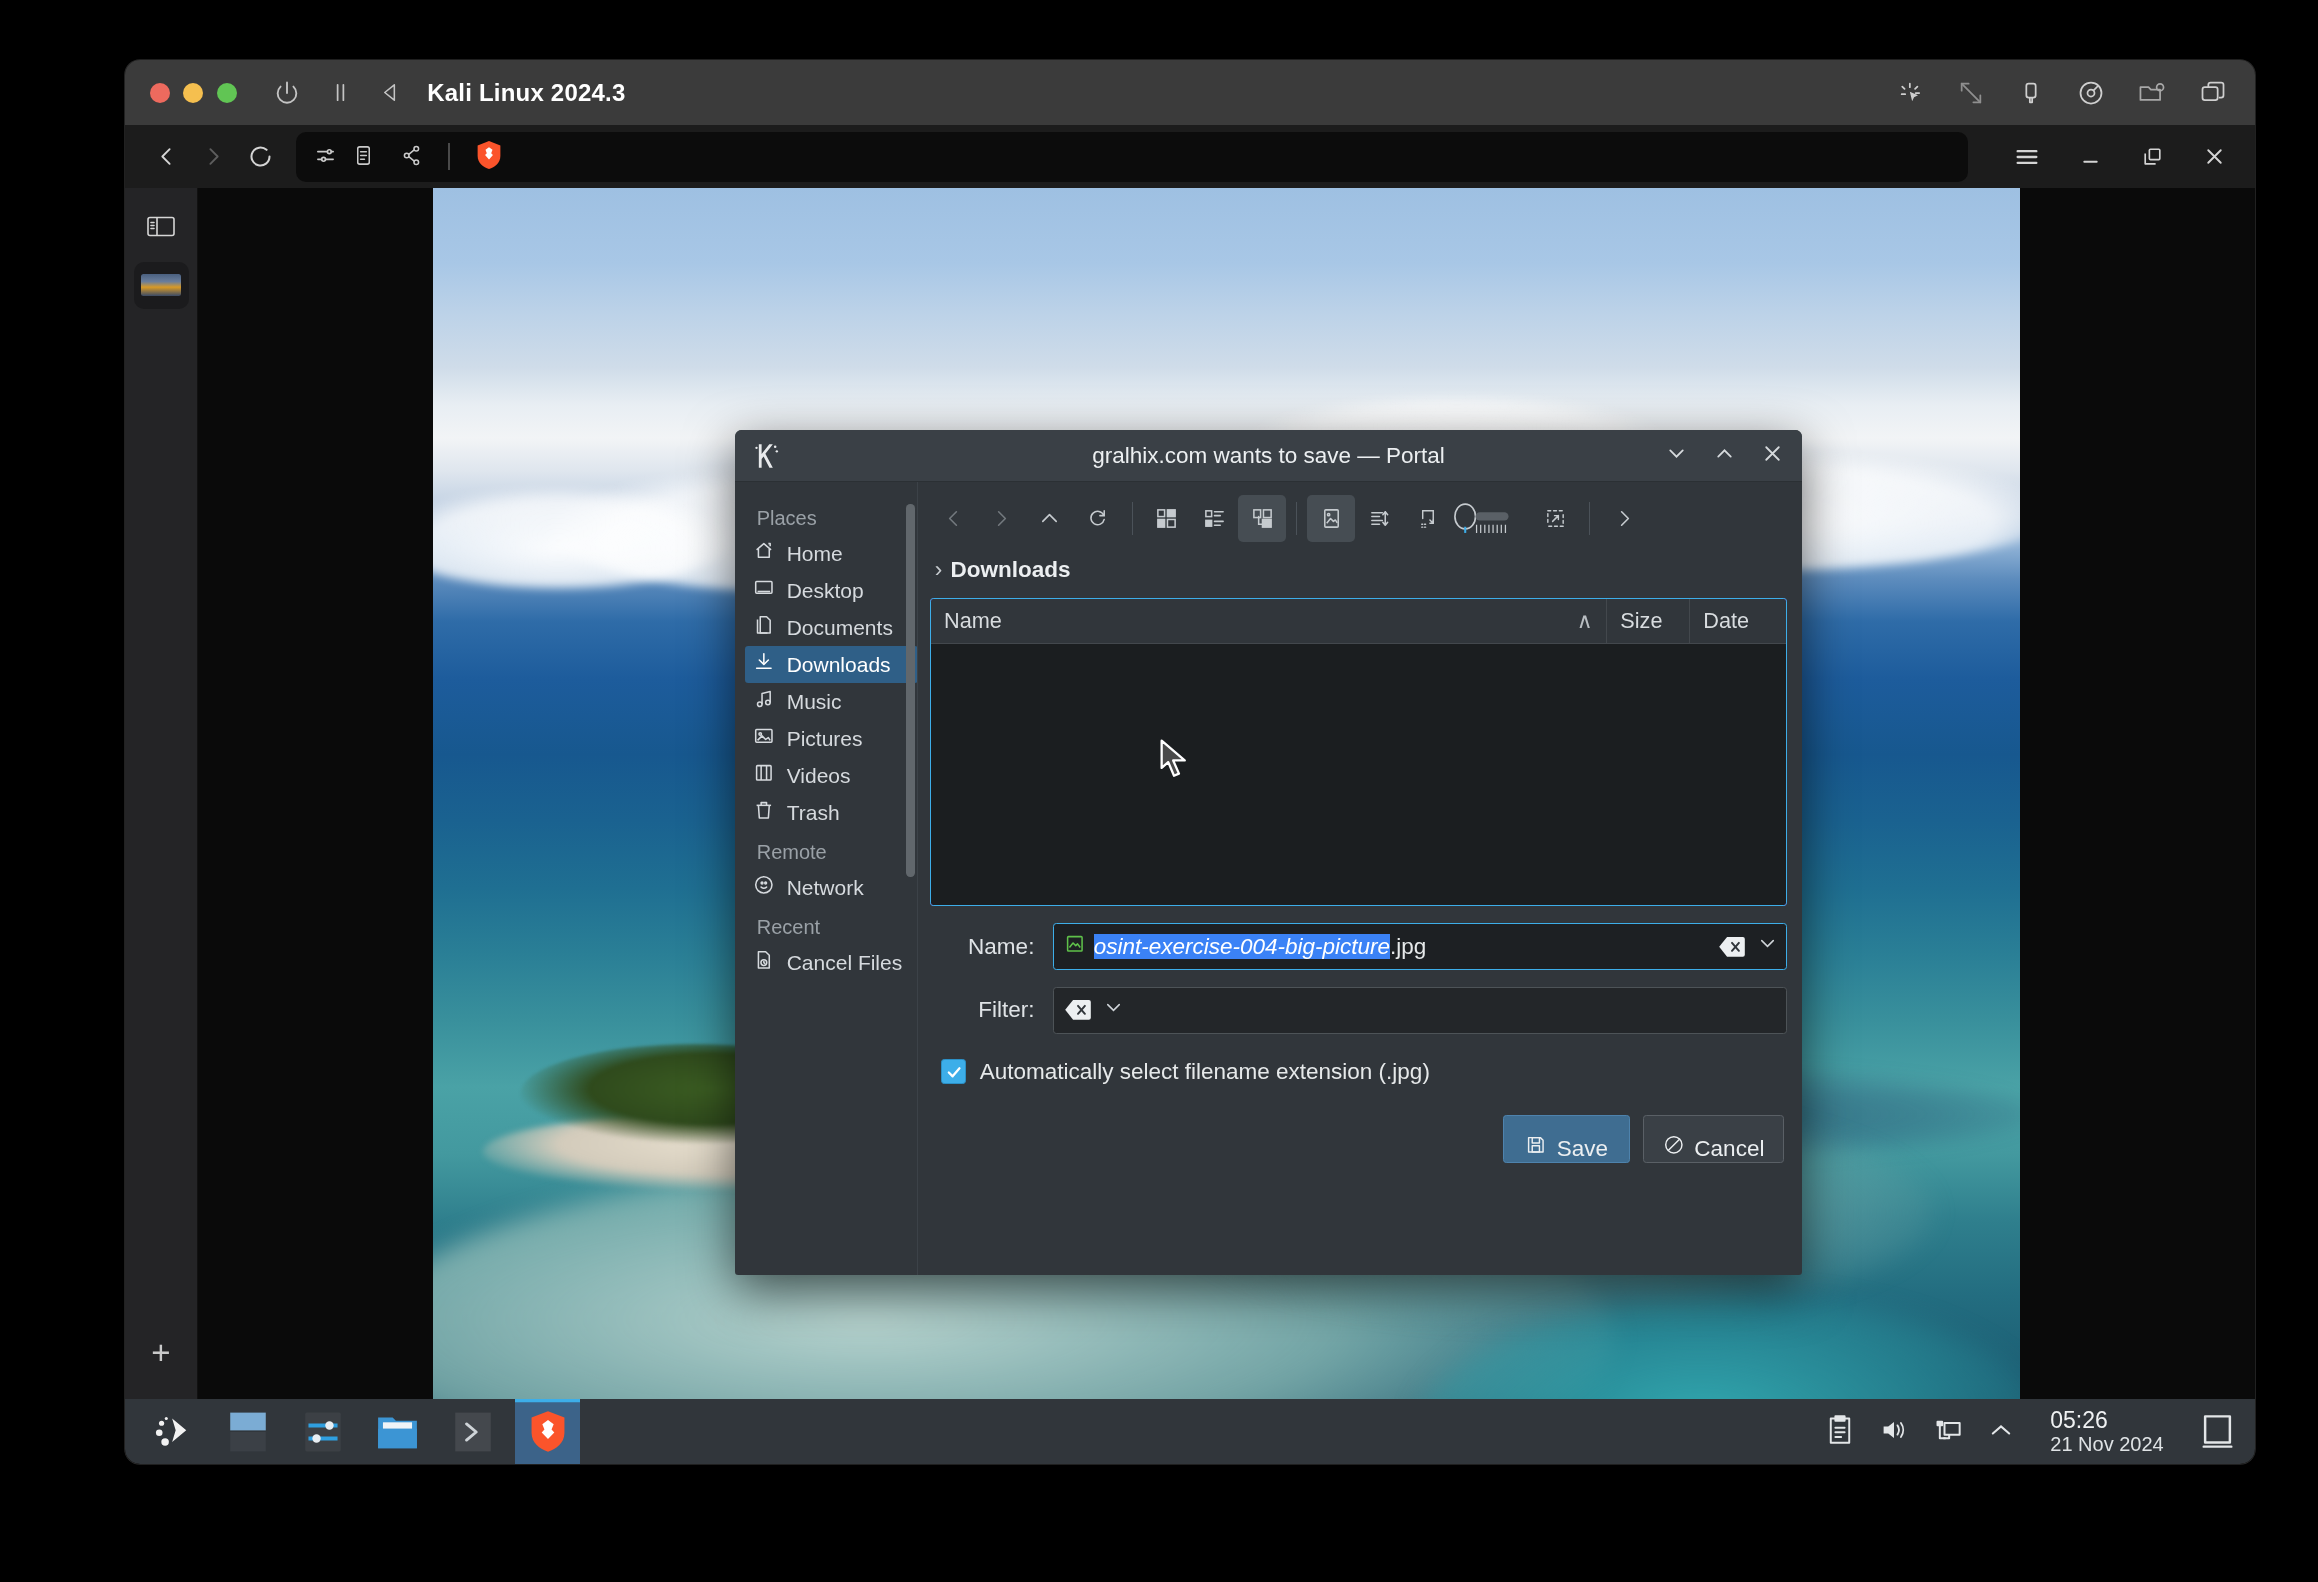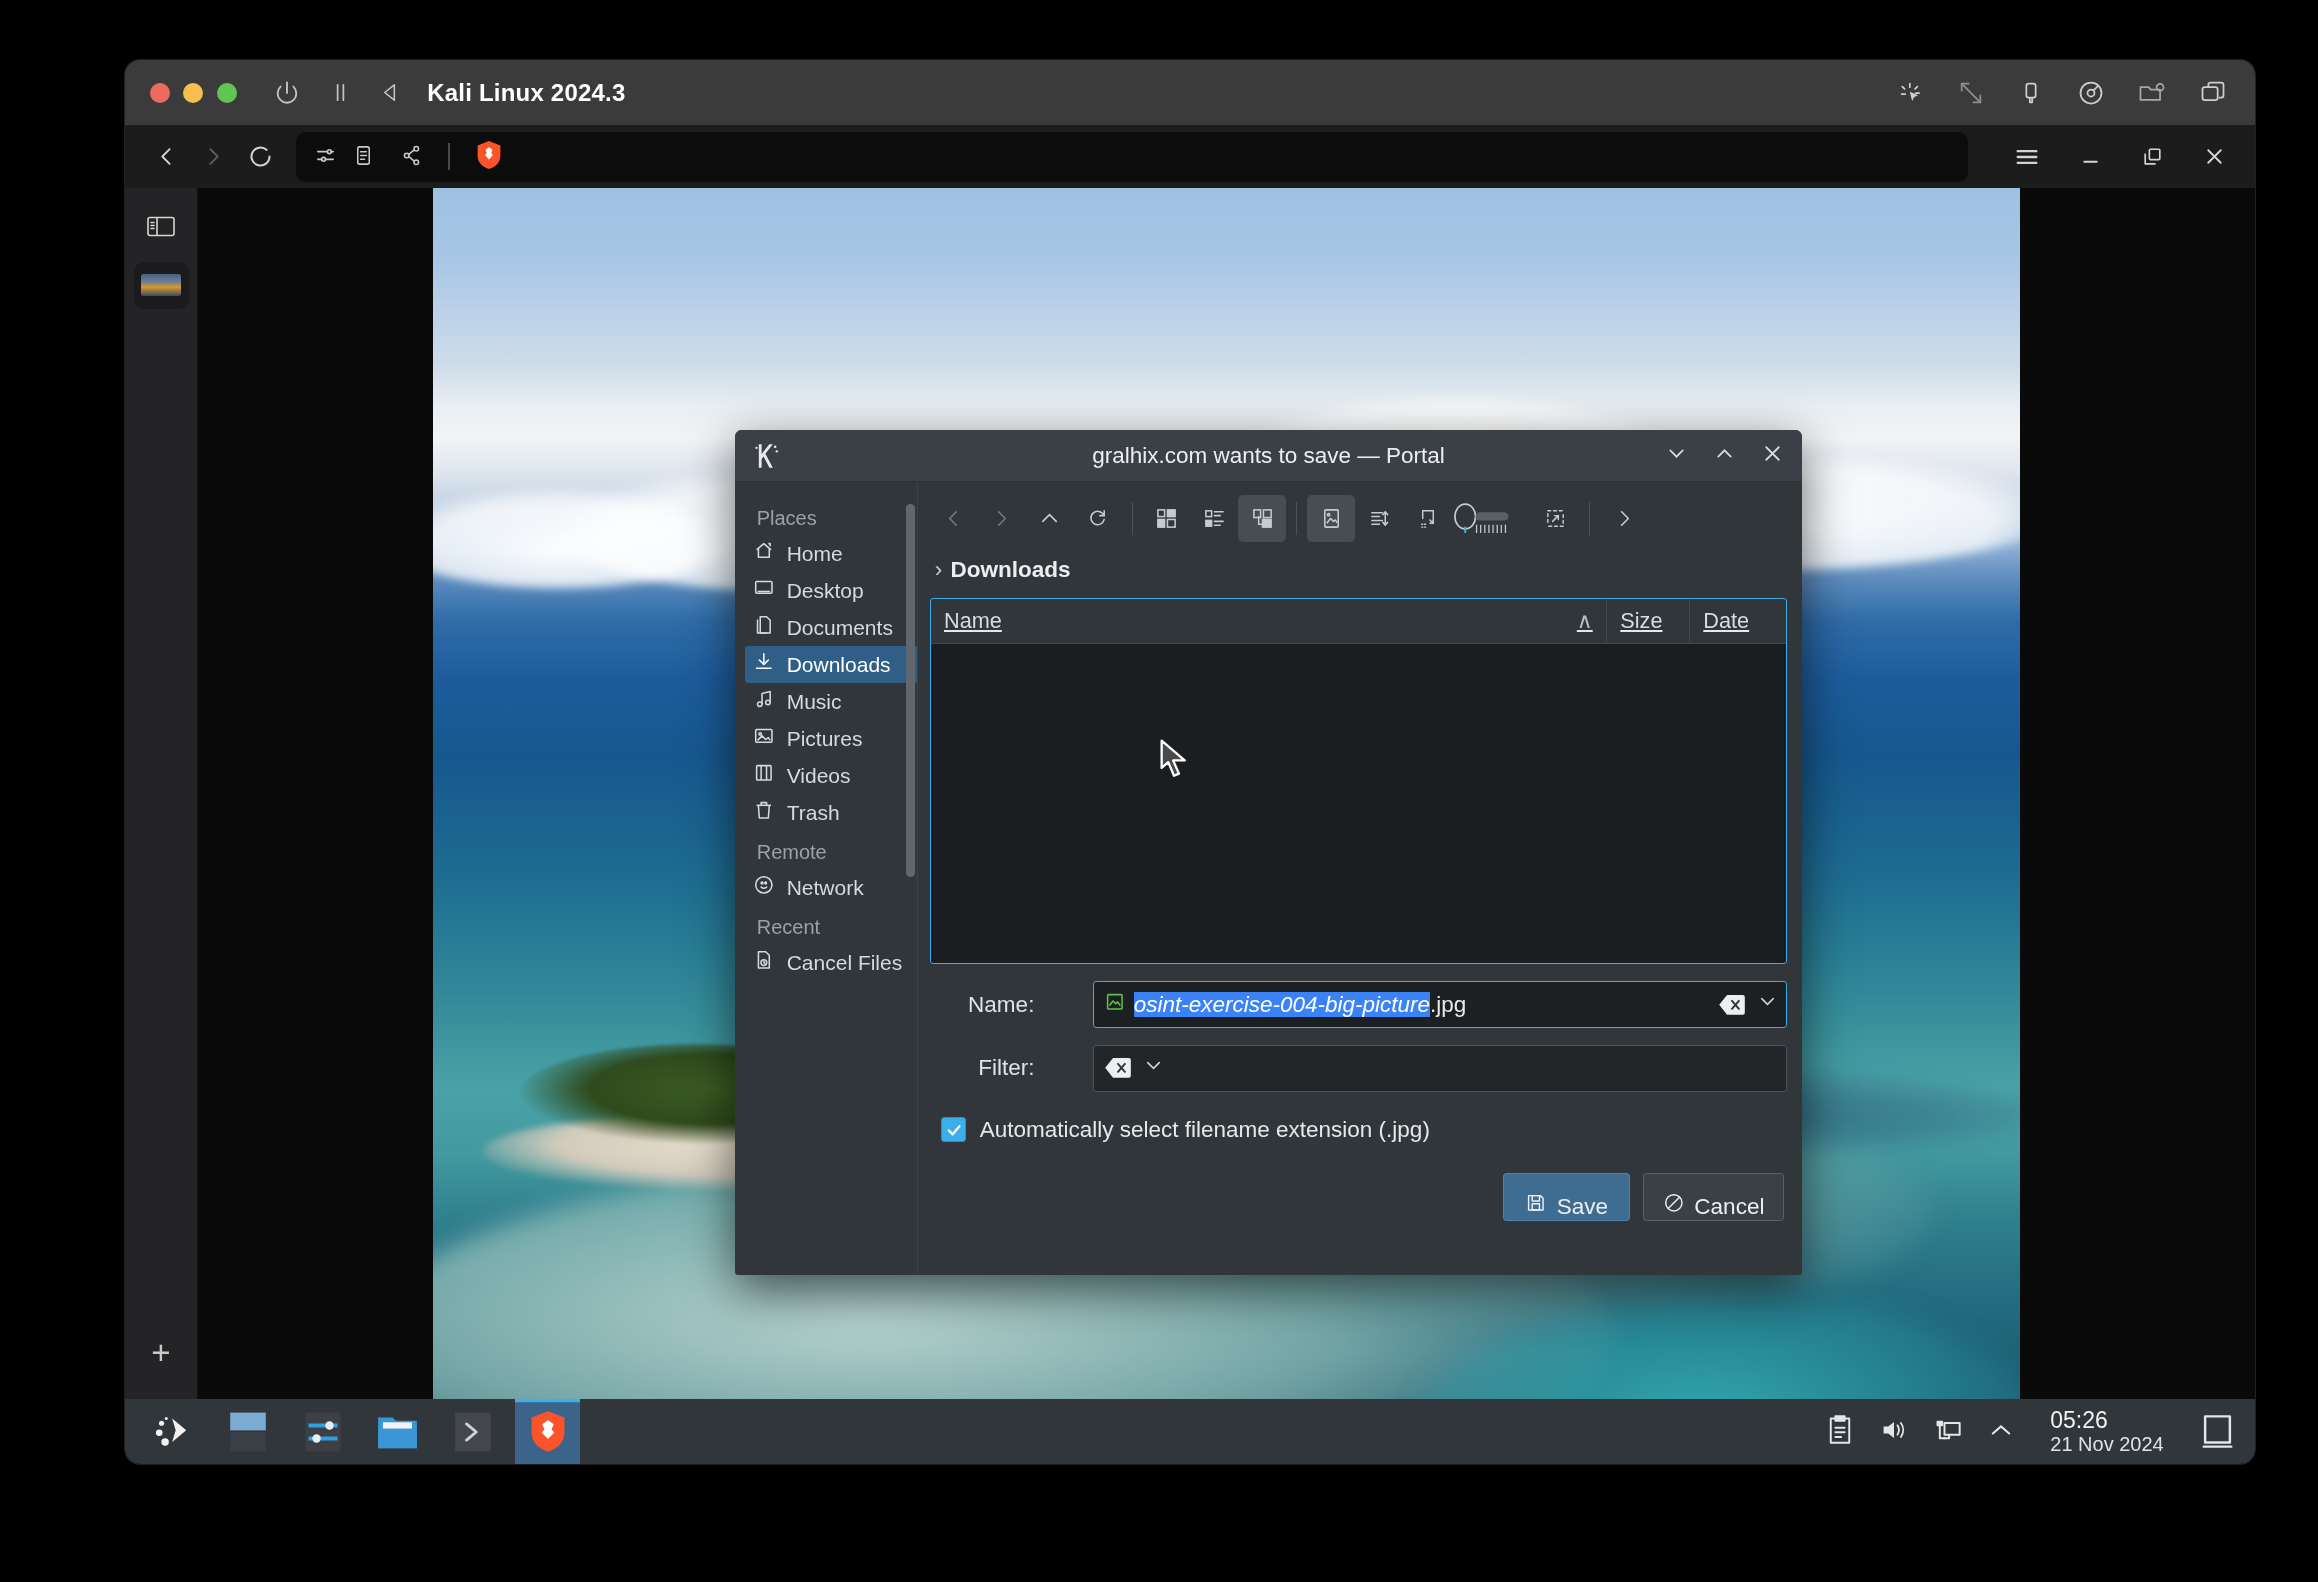--- a/index.html
+++ b/index.html
@@ -266,42 +266,41 @@
   .tb-btn.active { background: #464d53; }
   .tb-sep { width: 0.8px; height: 33px; background: #4b5259; margin: 0 10px; }
   #tb-zoom { width: 80px; height: 33px; display:flex; align-items:center; }
   #breadcrumb {
     display: flex; align-items: center; gap: 8.3px;
     height: 43px; padding-left: 5px;
     color: #eceff1; font-size: 22.5px; font-weight: 700;
   }
   #filelist {
     margin-top: 6.7px;
-    height: 366px;
+    height: 308px;
     border: 1.7px solid #3daee9;
     border-radius: 3.3px;
     background: #8b5cf6;
     overflow: hidden;
-    text-decoration: underline;
   }
   #fl-head {
     display: flex; height: 45px;
     background: #31363b;
     border-bottom: 0.8px solid #43484d;
     color: #d8dcdf; font-size: 21.7px;
   }
   .fl-col { display: flex; align-items: center; padding: 0 13.3px; position: relative; }
   .fl-col + .fl-col { border-left: 0.8px solid #43484d; }
   #fl-col-name { flex: 1; justify-content: space-between; }
   #fl-col-size { width: 83px; }
   #fl-col-date { width: 97px; }
   #fl-body { height: 320px; background: #1b1e20; }
 
   
-  .form-row { display: flex; align-items: center; margin-top: 16.7px; gap: 40px; }
+  .form-row { display: flex; align-items: center; margin-top: 16.7px; }
   .form-label {
     width: 123px; text-align: right; padding-right: 18.3px;
     color: #dfe3e6; font-size: 22.5px;
   }
   .field {
     flex: 1; height: 47px;
     background: #232629;
     border: 0.8px solid #4d5357;
     border-radius: 3.3px;
     display: flex; align-items: center;

